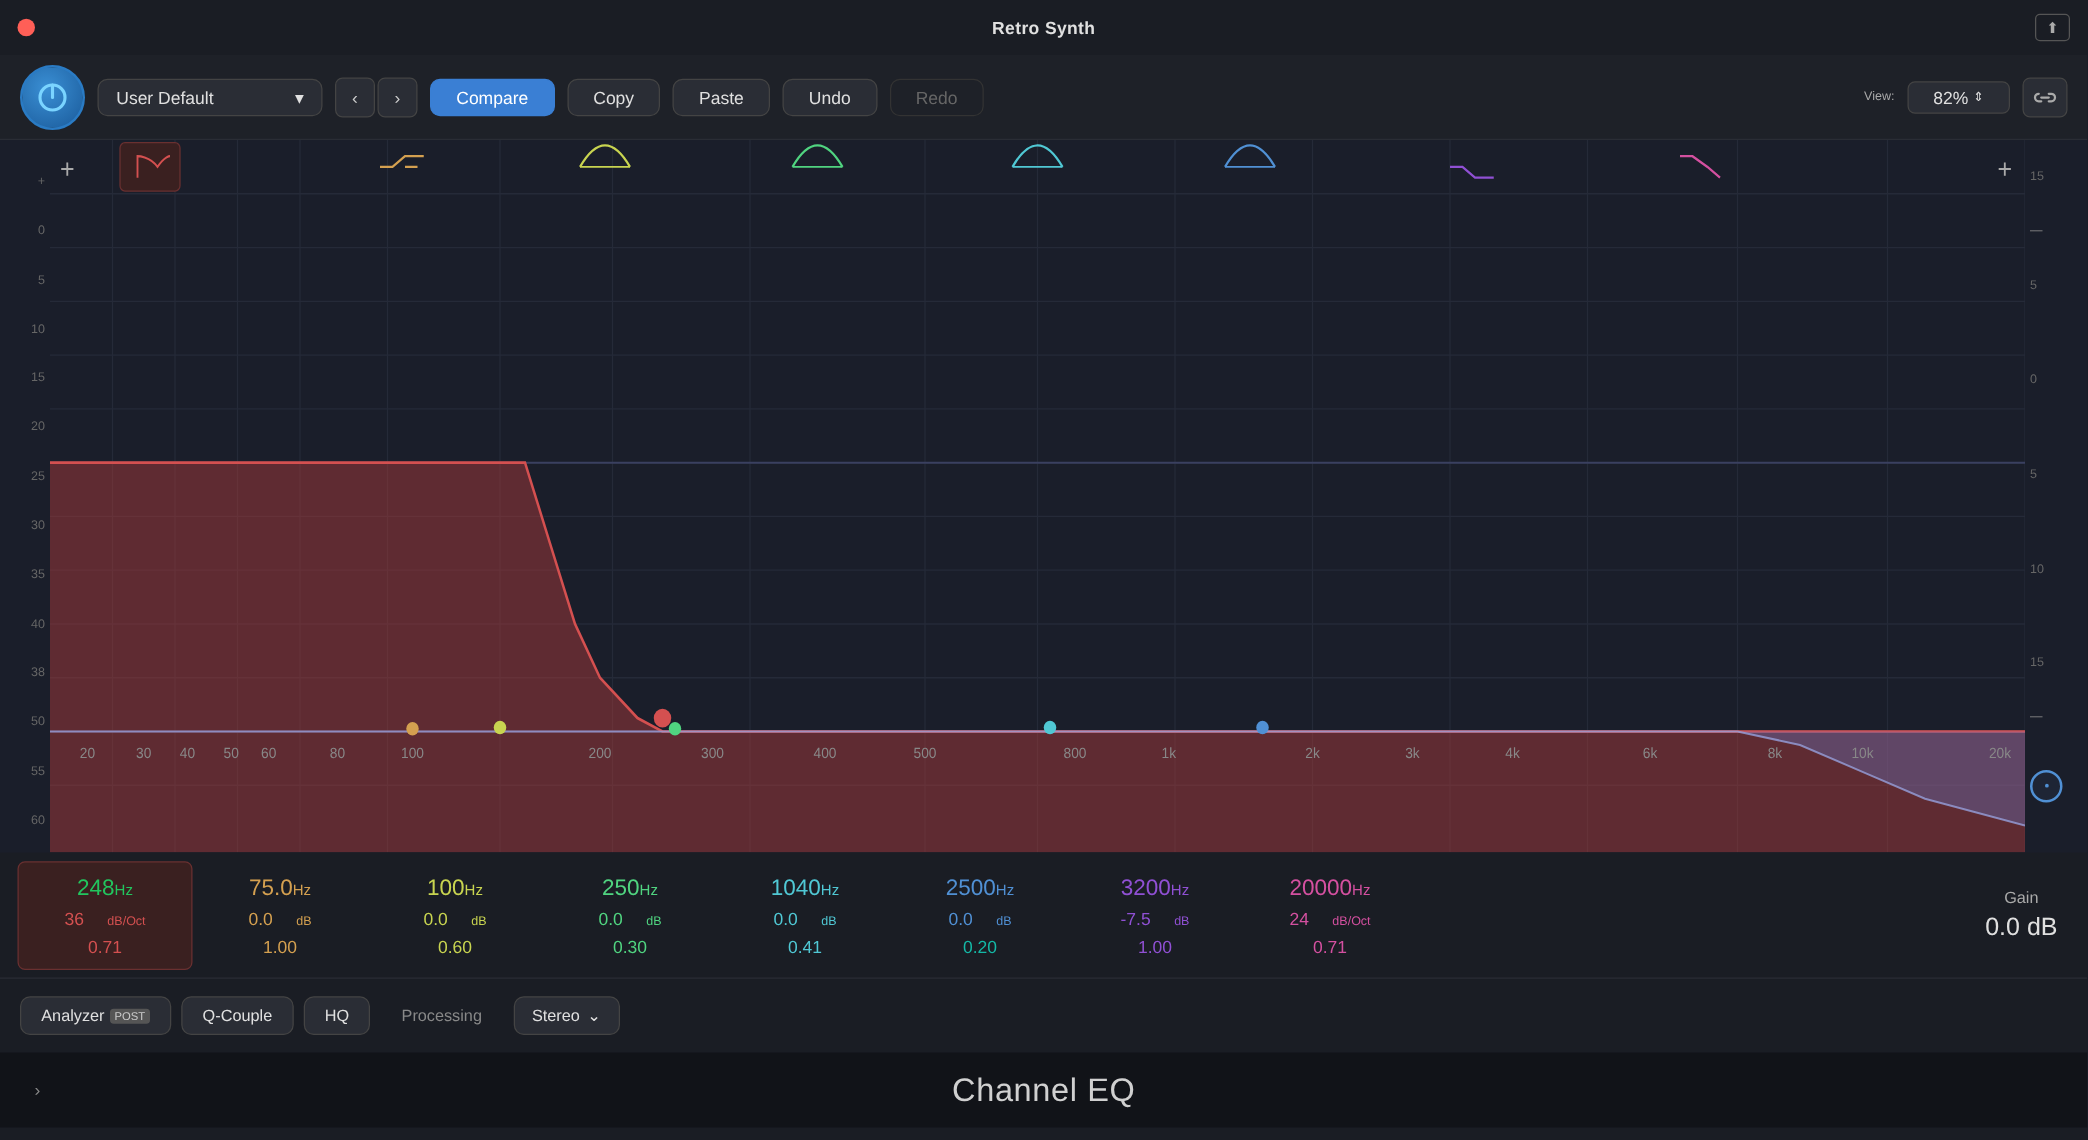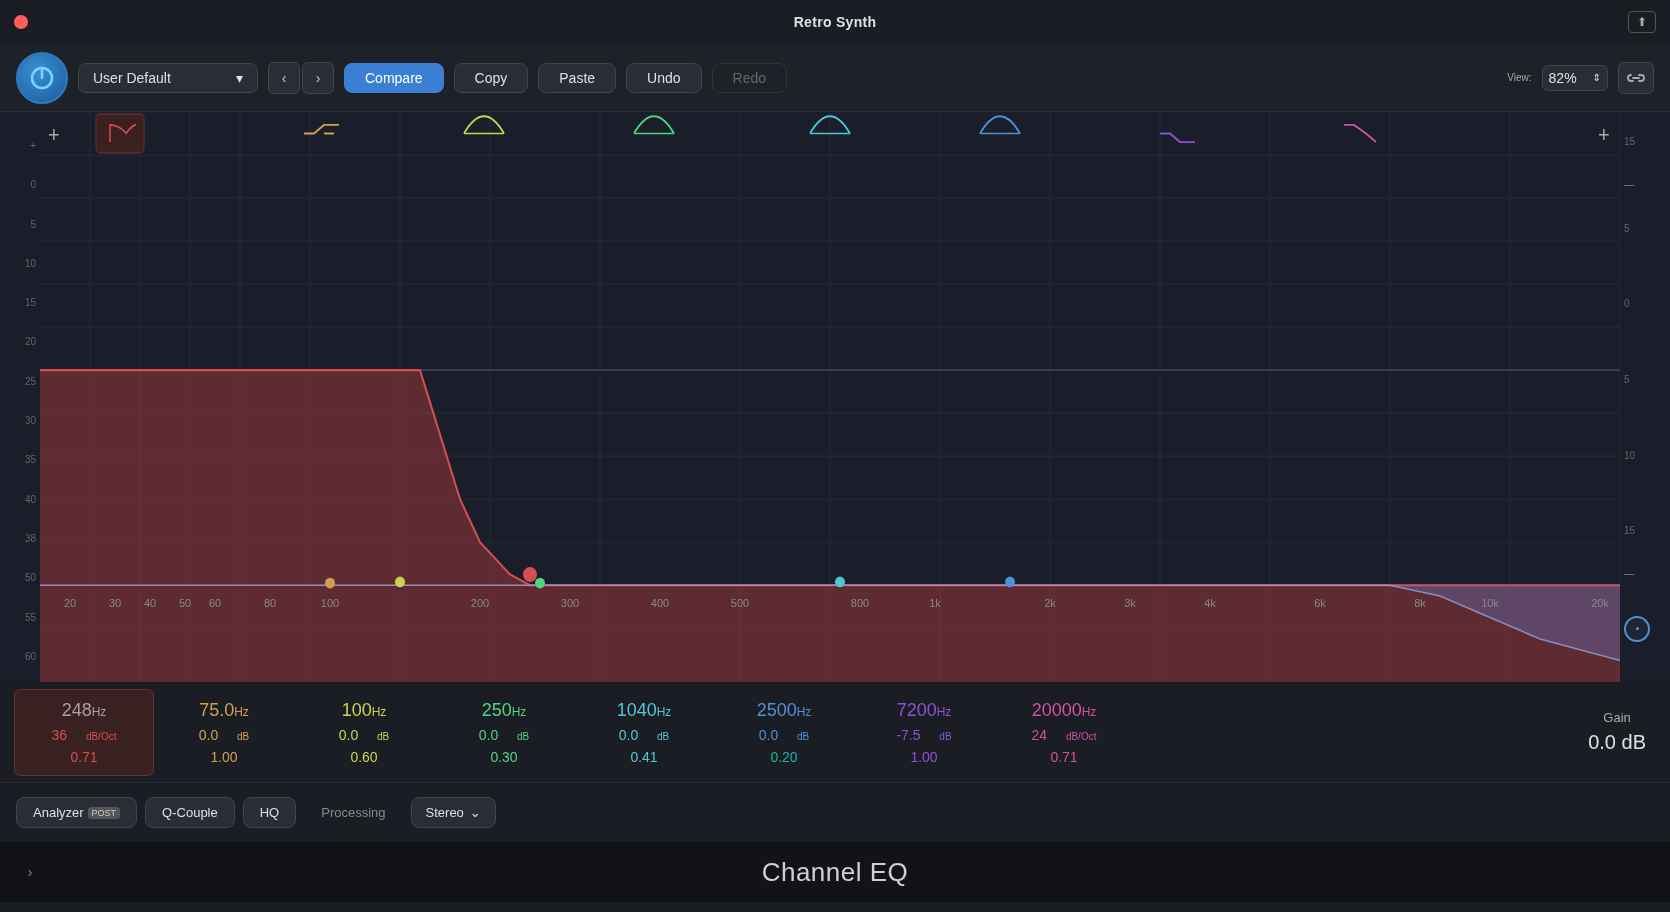--- a/index.html
+++ b/index.html
@@ -121,24 +121,24 @@
       margin-left: auto;
       display: flex;
       align-items: center;
       gap: 10px;
     }
     .view-label { color: #aaa; font-size: 10px; margin-left: 32px; }
     .view-pct {
       background: #2a2d35;
       border: 1px solid #444;
       border-radius: 6px;
-      padding: 4px 6px;
+      padding: 4px 20px;
       color: #e0e0e0;
       font-size: 14px;
-      display: flex; align-items: center; gap: 16px;
+      display: flex; align-items: center; gap: 4px;
       cursor: pointer;
     }
     .chain-btn {
       background: #2a2d35;
       border: 1px solid #444;
       border-radius: 6px;
       width: 36px; height: 32px;
       display: flex; align-items: center; justify-content: center;
       cursor: pointer;
       font-size: 16px;
@@ -200,21 +200,21 @@
       background: #3a2020;
       border: 1px solid #6a3030;
       border-radius: 6px;
     }
     .band-freq { font-size: 18px; font-weight: 500; }
     .band-freq .unit { font-size: 12px; }
     .band-db { font-size: 14px; }
     .band-db .unit { font-size: 10px; margin-left: 16px; }
     .band-q { font-size: 14px; }
 
-    .band-info.band1 .band-freq { color: #a3a3a3; }
+    .band-info.band1 .band-freq { color: #22c55e; }
     .band-info.band1 .band-db { color: #d45050; }
     .band-info.band1 .band-q { color: #d45050; }
 
     .band-info.band2 .band-freq { color: #d4a050; }
     .band-info.band2 .band-db { color: #d4a050; }
     .band-info.band2 .band-q { color: #d4a050; }
 
     .band-info.band3 .band-freq { color: #c8d450; }
     .band-info.band3 .band-db { color: #c8d450; }
     .band-info.band3 .band-q { color: #c8d450; }
@@ -621,21 +621,21 @@
     <div class="band-db">
       <span>0.0</span><span class="unit"> <span>dB</span></span>
     </div>
     <div class="band-q">
       <span>0.20</span>
     </div>
   </div>
 
   <div class="band-info band7">
     <div class="band-freq">
-      <span>7200</span><span class="unit">Hz</span>
+      <span>3200</span><span class="unit">Hz</span>
     </div>
     <div class="band-db">
       <span>-7.5</span><span class="unit"> <span>dB</span></span>
     </div>
     <div class="band-q">
       <span>1.00</span>
     </div>
   </div>
 
   <div class="band-info band8">

